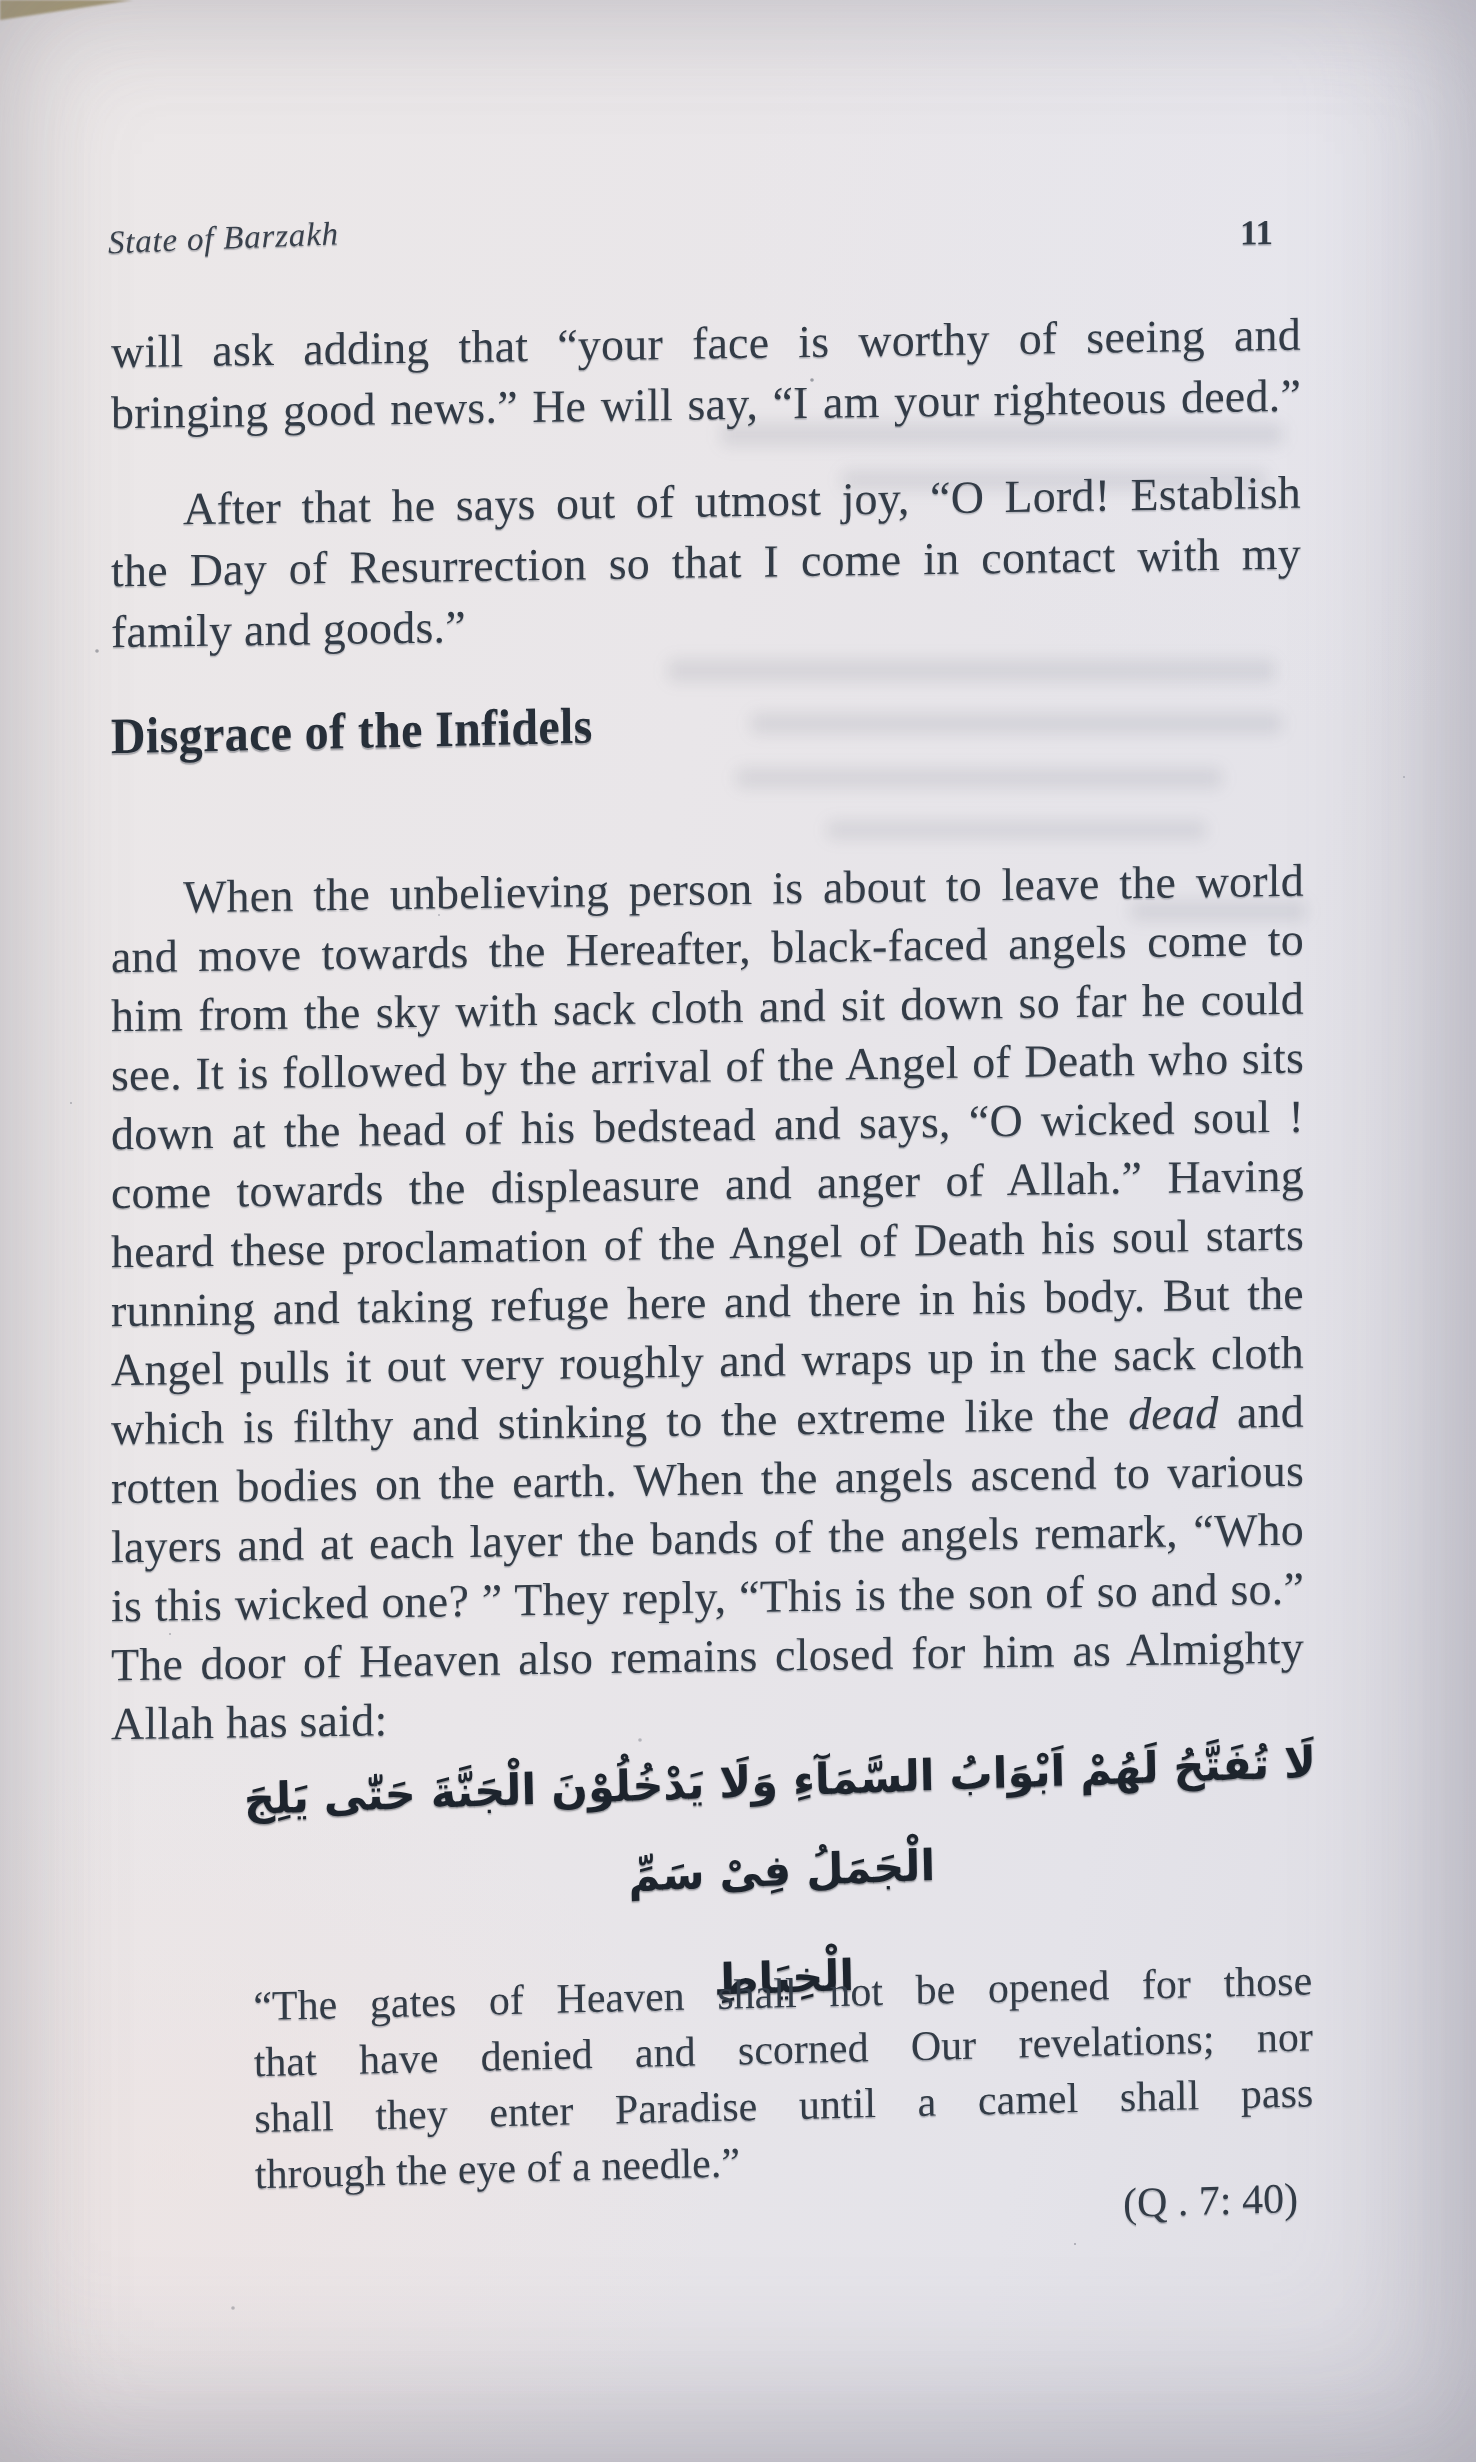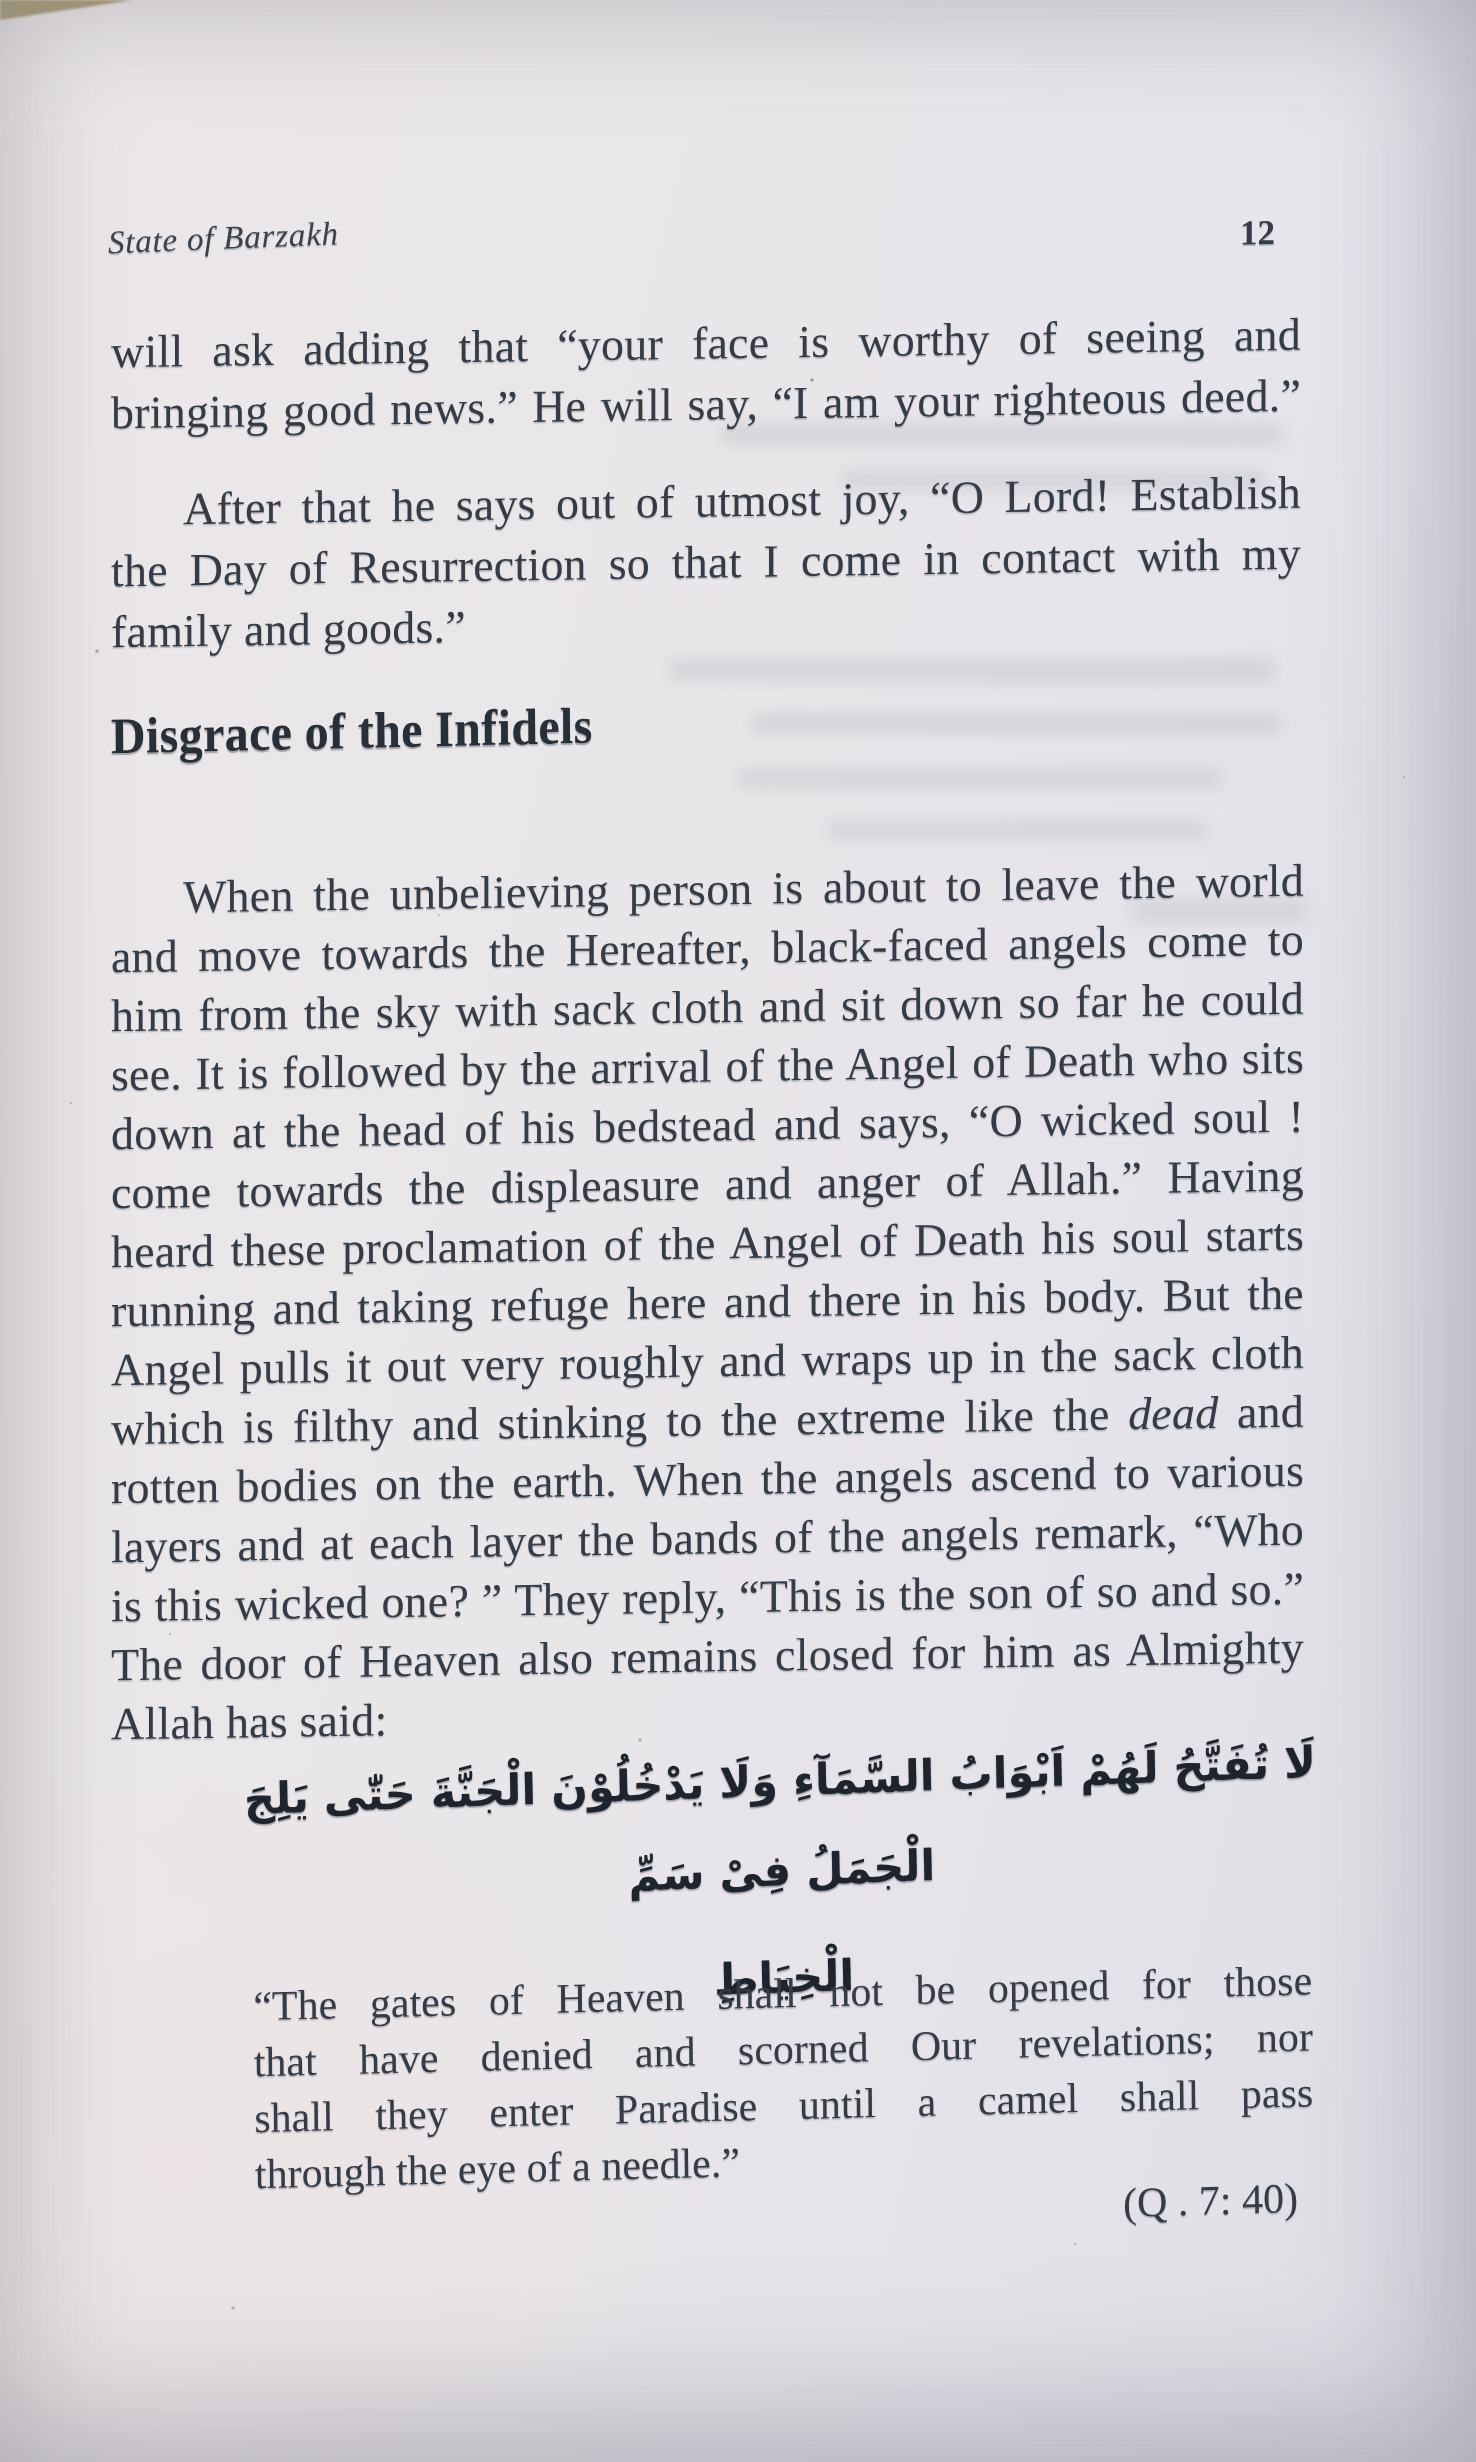--- a/index.html
+++ b/index.html
@@ -118,21 +118,21 @@
     <div class="ghost" style="left:668px;top:659px;width:607px;height:23px;"></div>
     <div class="ghost" style="left:751px;top:713px;width:531px;height:21px;"></div>
     <div class="ghost" style="left:736px;top:768px;width:486px;height:20px;"></div>
     <div class="ghost" style="left:827px;top:821px;width:379px;height:18px;"></div>
     <div class="ghost" style="left:1131px;top:901px;width:175px;height:20px;"></div>
   </div>
 
   <div class="content">
 
     <div class="header-title">State of Barzakh</div>
-    <div class="page-number">12</div>
+    <div class="page-number">11</div>
 
     <div class="para para1">
       <div class="line j">will ask adding that “your face is worthy of seeing and</div>
       <div class="line j">bringing good news.” He will say, “I am your righteous deed.”</div>
     </div>
 
     <div class="para para2">
       <div class="line j indent">After that he says out of utmost joy, “O Lord! Establish</div>
       <div class="line j">the Day of Resurrection so that I come in contact with my</div>
       <div class="line">family and goods.”</div>

